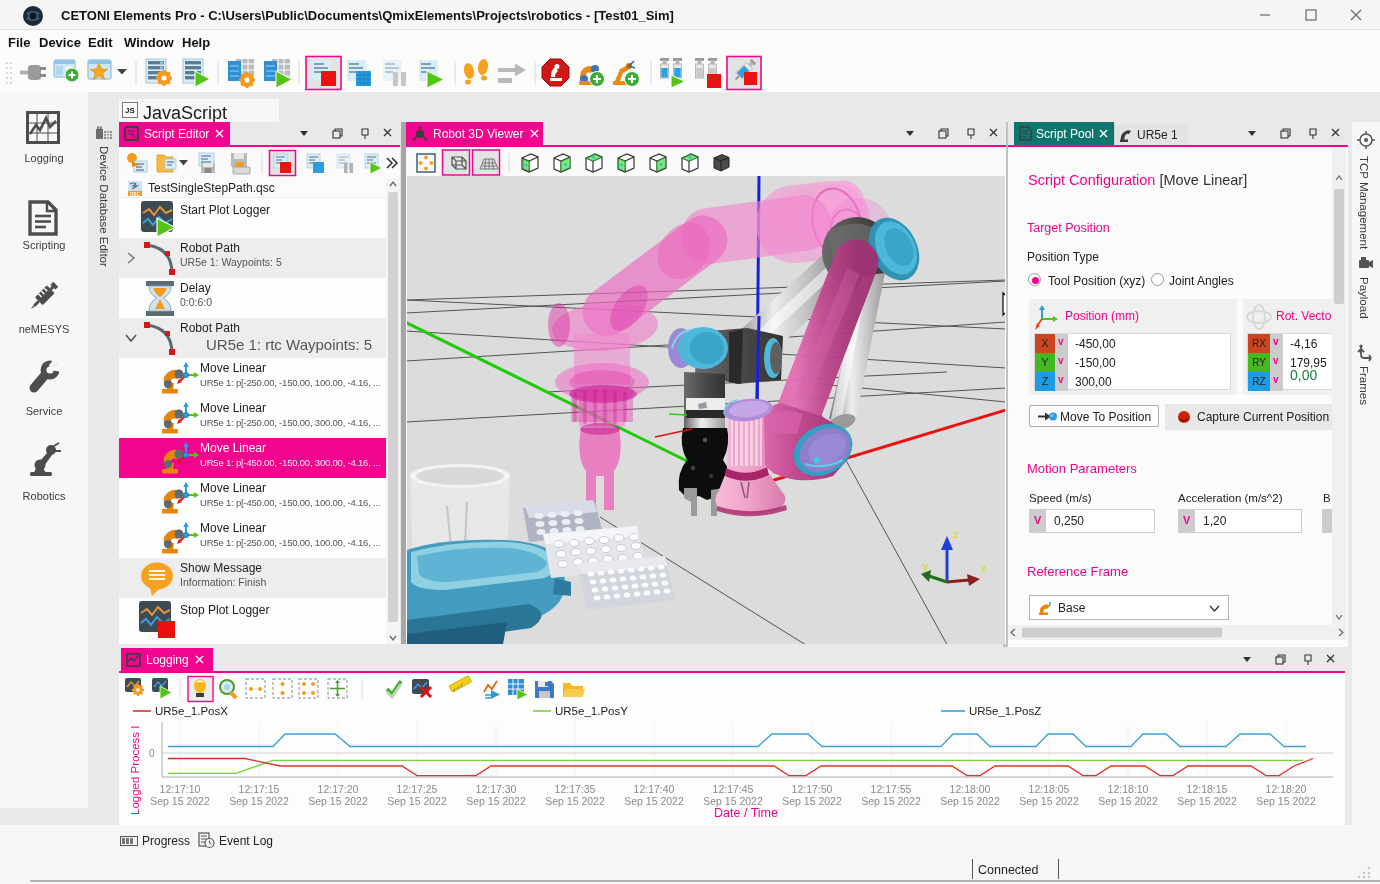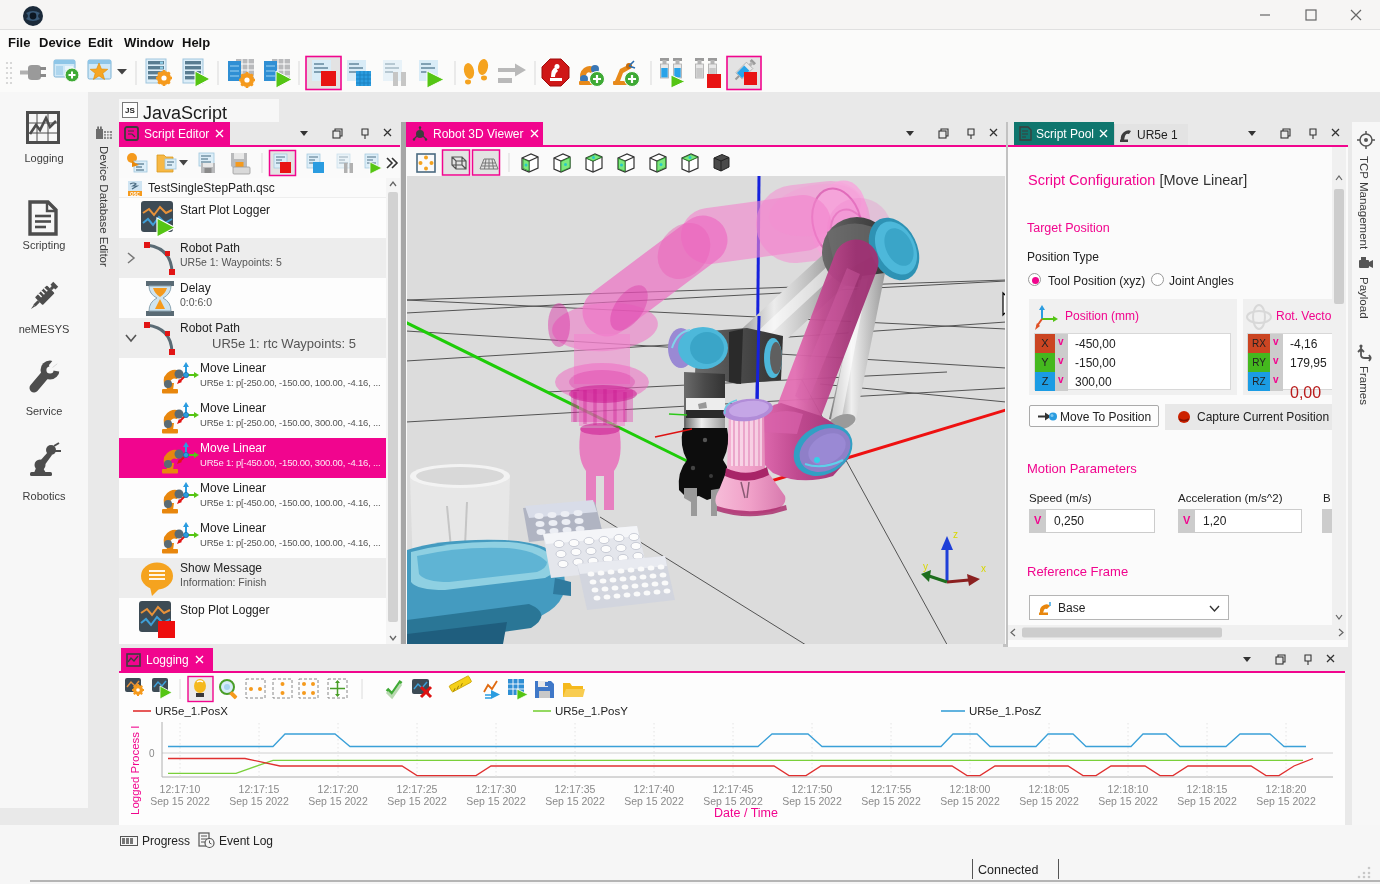--- a/index.html
+++ b/index.html
@@ -29,20 +29,21 @@
 .ml-row.sel .t2 { color:#fde8f4; }
 </style>
 </head>
 <body>
 <div id="titlebar" class="abs">
   <svg class="abs" style="left:22px;top:5px;" width="22" height="22" viewBox="0 0 22 22">
     <circle cx="11" cy="11" r="10" fill="#1b2a3a"></circle>
     <path d="M4 8 Q11 4 18 8 Q14 11 18 14 Q11 18 4 14 Q8 11 4 8Z" fill="#3a5a78"></path>
     <circle cx="11" cy="11" r="3.4" fill="#0d1722"></circle>
   </svg>
+  <div class="abs" id="title-text">CETONI Elements Pro - C:\Users\Public\Documents\QmixElements\Projects\robotics - [Test01_Sim]</div>
   <svg class="abs" style="left:1250px;top:0;" width="130" height="30" viewBox="0 0 130 30">
     <line x1="10" y1="15" x2="20" y2="15" stroke="#666" stroke-width="1.2"></line>
     <rect x="56" y="10" width="10" height="10" fill="none" stroke="#666" stroke-width="1.2"></rect>
     <path d="M101 10 L111 20 M111 10 L101 20" stroke="#666" stroke-width="1.2"></path>
   </svg>
 </div>
 <div id="menubar" class="abs">
   <div class="menu-item" style="left:8px;">File</div>
   <div class="menu-item" style="left:39px;">Device</div>
   <div class="menu-item" style="left:88px;">Edit</div>
@@ -535,21 +536,21 @@
       <svg class="abs" style="left:6px;top:15px;" width="12" height="10">
           <path d="M1 2 L6 8 L11 2" stroke="#555" fill="none" stroke-width="1.6"></path>
         </svg>
       <svg class="abs" style="left:24px;top:4px;" width="34" height="33" viewBox="0 0 34 33">
         <path d="M4 3 Q28 6 29 30" stroke="#5a6b75" fill="none" stroke-width="3"></path>
         <rect x="1" y="0" width="6" height="6" fill="#e11414"></rect>
           <rect x="26" y="27" width="6" height="6" fill="#e11414"></rect>
           <rect x="22" y="9" width="5" height="5" fill="#e11414"></rect>
       </svg>
       <div class="abs" style="left:61px;top:3px;">Robot Path</div>
-      <div class="abs" style="left:53px;top:18px;font-size:13px;color:#555;padding-left:40px;">UR5e 1: rtc Waypoints: 5</div>
+      <div class="abs" style="left:47px;top:18px;font-size:15px;color:#555;padding-left:40px;">UR5e 1: rtc Waypoints: 5</div>
     </div>
     <div class="abs ml-row" style="top:180px;">
         <svg style="position:absolute;left:42px;top:2px;" width="40" height="38" viewBox="0 0 40 38">
   <g fill="#e8870e">
     <path d="M3 25 Q1 15 9 11 Q15 8 20 12 L16 19 Q11 17 9 22Z"></path>
     <path d="M5 23 L13 23 L12 30 L6 30Z"></path>
     <rect x="1" y="29" width="16" height="4.5" rx="1"></rect>
   </g>
   <circle cx="18" cy="14" r="4.5" fill="#5a6b75"></circle>
   <circle cx="7" cy="24" r="4" fill="#5a6b75"></circle>
@@ -1092,21 +1093,21 @@
       <div class="abs" style="left:4px;top:34px;width:92px;height:57px;background:#fff;border:1px solid #d8d8d8;">
         <div class="abs" style="left:0;top:0;width:22px;height:19px;background:#cb4522;color:#222;font-size:10px;text-align:center;line-height:19px;">RX</div>
         <div class="abs" style="left:0;top:19px;width:22px;height:19px;background:#44b81e;color:#222;font-size:10px;text-align:center;line-height:19px;">RY</div>
         <div class="abs" style="left:0;top:38px;width:22px;height:19px;background:#1b9ce4;color:#222;font-size:10px;text-align:center;line-height:19px;">RZ</div>
         <div class="abs" style="left:22px;top:0;width:13px;height:57px;background:#ccc;"></div>
         <div class="abs mag" style="left:25px;top:2px;font-size:10px;font-weight:700;">v</div>
         <div class="abs mag" style="left:25px;top:21px;font-size:10px;font-weight:700;">v</div>
         <div class="abs mag" style="left:25px;top:40px;font-size:10px;font-weight:700;">v</div>
         <div class="abs" style="left:42px;top:2.5px;font-size:12px;color:#222;">-4,16</div>
         <div class="abs" style="left:42px;top:21.5px;font-size:12px;color:#222;">179,95</div>
-        <div class="abs" style="left:42px;top:50px;font-size:16px;color:#b91c1c;">0,00</div>
+        <div class="abs" style="left:42px;top:33px;font-size:14px;color:#15803d;">0,00</div>
       </div>
     </div>
 
     <div class="abs" style="left:21px;top:258px;width:130px;height:22px;background:#fdfdfd;border:1px solid #aaa;border-radius:2px;">
       <svg class="abs" style="left:8px;top:4px;" width="20" height="13" viewBox="0 0 20 13">
           <line x1="0" y1="6.5" x2="9" y2="6.5" stroke="#333" stroke-width="2"></line>
           <path d="M7 2.5 L13 6.5 L7 10.5Z" fill="#333"></path>
           <circle cx="15" cy="6.5" r="4" fill="#2a9ce0"></circle>
           <circle cx="14" cy="5.5" r="1.5" fill="#7fc8ee"></circle>
         </svg>

